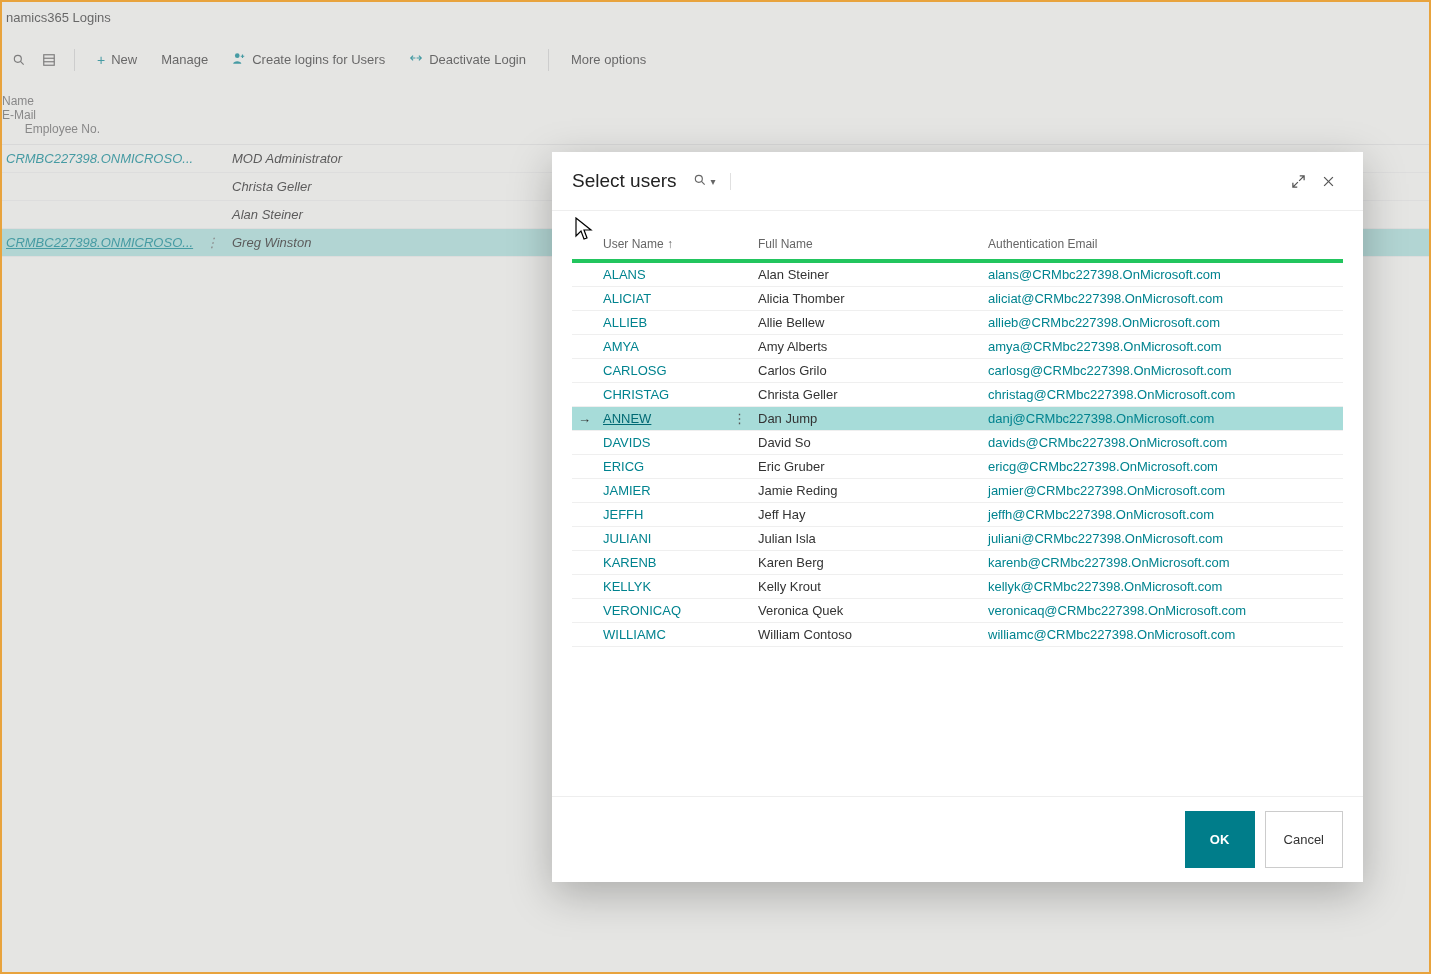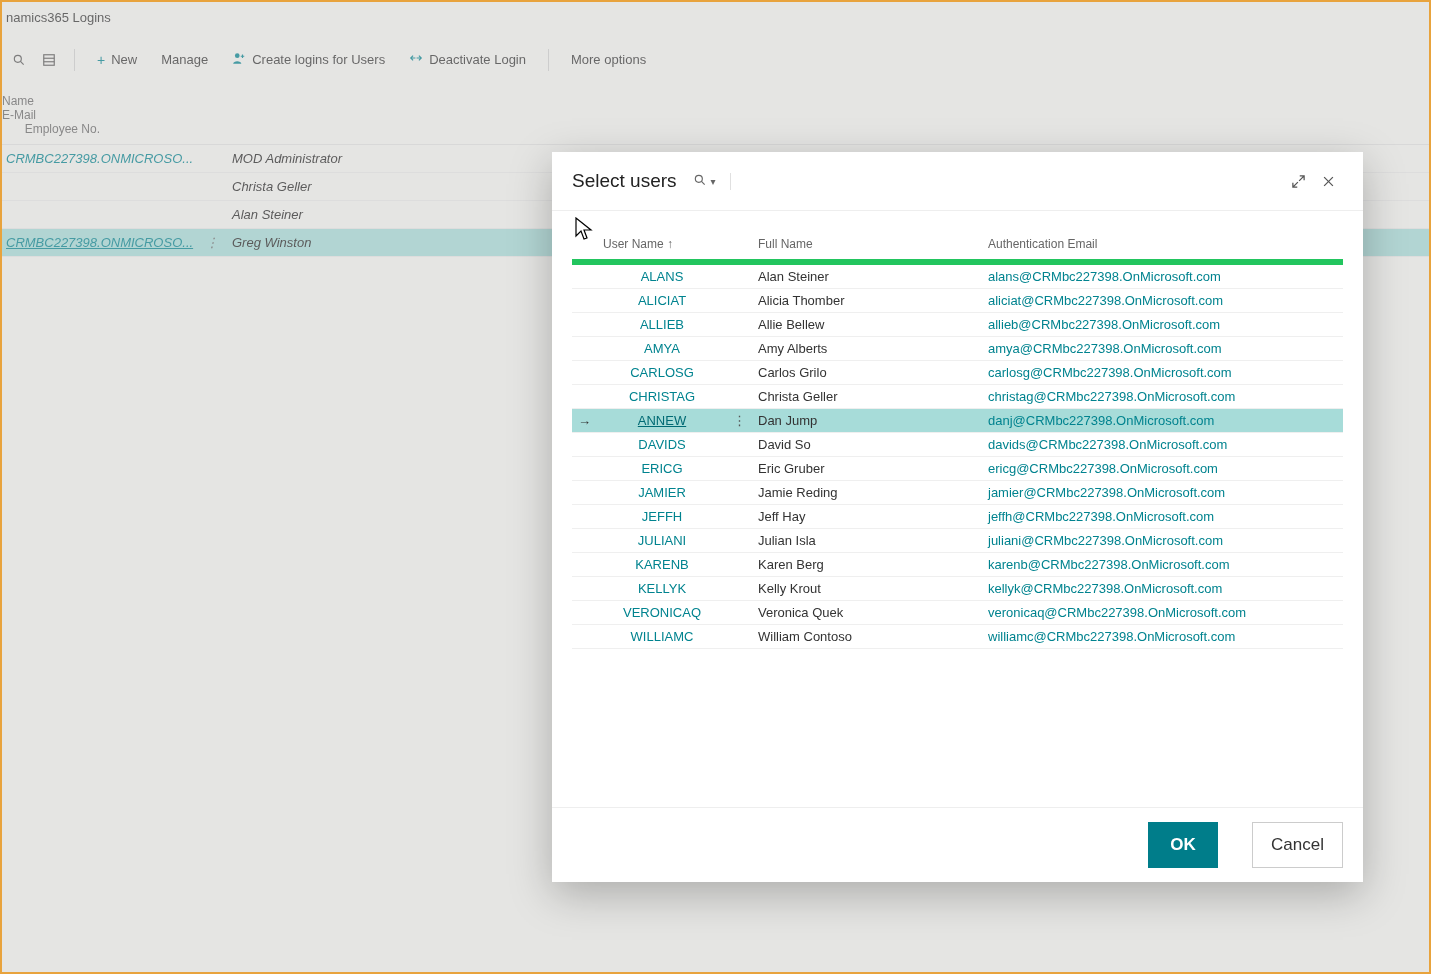--- a/index.html
+++ b/index.html
@@ -102,53 +102,52 @@
 .dlg-spacer { flex:1; }
 .dlg-icon-btn { width:30px; height:30px; display:flex; align-items:center; justify-content:center; color:#555; cursor:pointer; font-size:16px;}
 .dlg-body { flex:1; overflow:auto; padding: 0 20px; }
 .u-table { width:100%; border-collapse:collapse; margin-top:18px;}
 .u-table thead th {
   text-align:left;
   font-weight:400;
   font-size:12px;
   color:#666;
   padding: 8px 6px;
-  border-bottom:6px solid #22c55e;
+  border-bottom:4px solid #22c55e;
 }
 .u-table tbody td {
   padding: 4px 6px;
   font-size:13px;
   border-bottom:1px solid #efefef;
   height:23px;
 }
 .u-table tbody tr td.arrow { width:22px; text-align:center; color:#333;}
-.u-table tbody tr td.uname { width:130px;text-align:center;}
+.u-table tbody tr td.uname { width:130px;}
 .u-table tbody tr td.rowact { width:22px; text-align:center; color:#555;}
 .u-table tbody tr td.fname { width:230px; color:#333;}
 .u-table tbody tr td.uemail { color:#00838f;}
 .u-table tbody tr td.uname a { color:#00838f; text-decoration:none; }
 .u-table tbody tr.hover-row { background:#fff; box-shadow: 0 1px 3px rgba(0,0,0,0.15); }
 .u-table tbody tr.selected-row { background:#a7dcd9; }
 .u-table tbody tr.selected-row td.uname a { color:#006a74; text-decoration:underline;}
 .dlg-footer {
   padding: 14px 20px;
   display:flex;
   justify-content:flex-end;
   gap:10px;
   border-top:1px solid #eee;
 }
 .btn {
   min-width:70px;
-  padding: 12px 18px;
-  font-size:17px;
+  padding: 20px 18px;
+  font-size:13px;
   border:1px solid #ccc;
   background:#fff;
   cursor:pointer;
   color:#333;
-  margin-left:24px;
 }
 .btn.primary {
   background:#007d8a;
   border-color:#007d8a;
   color:#fff;
   font-weight:600;
 }
 .cursor-img {
   position:absolute;
   top: 215px;

